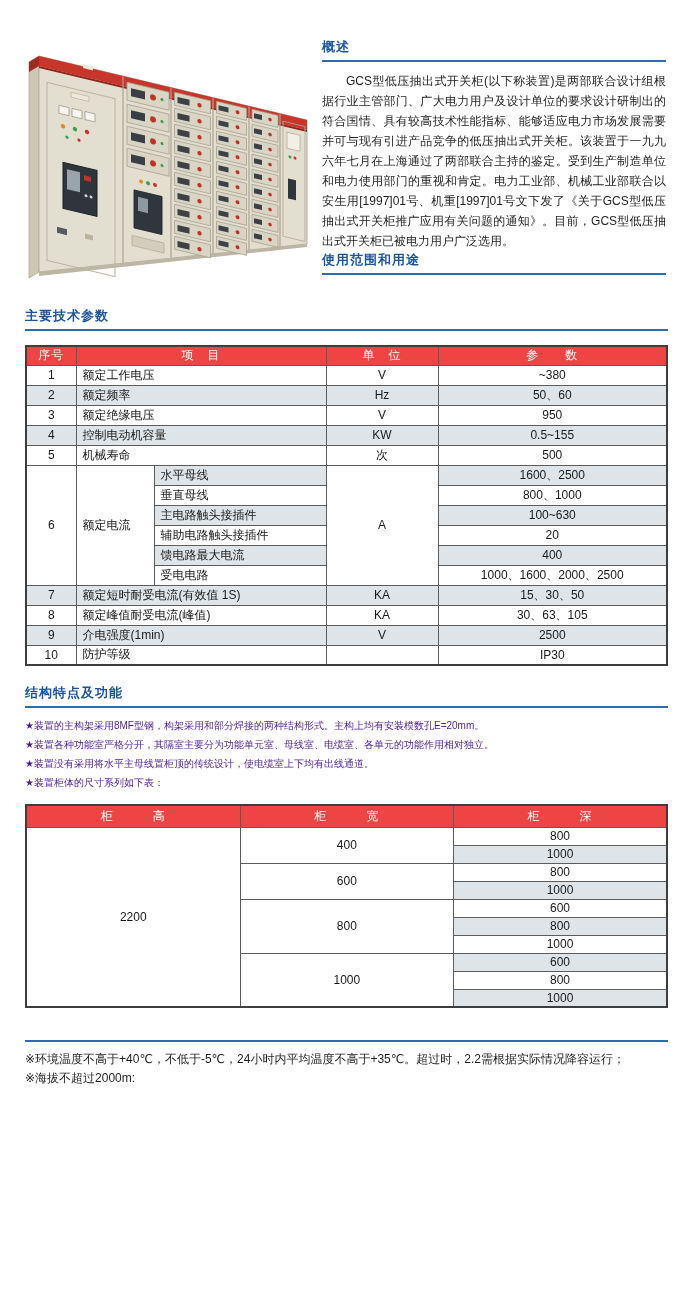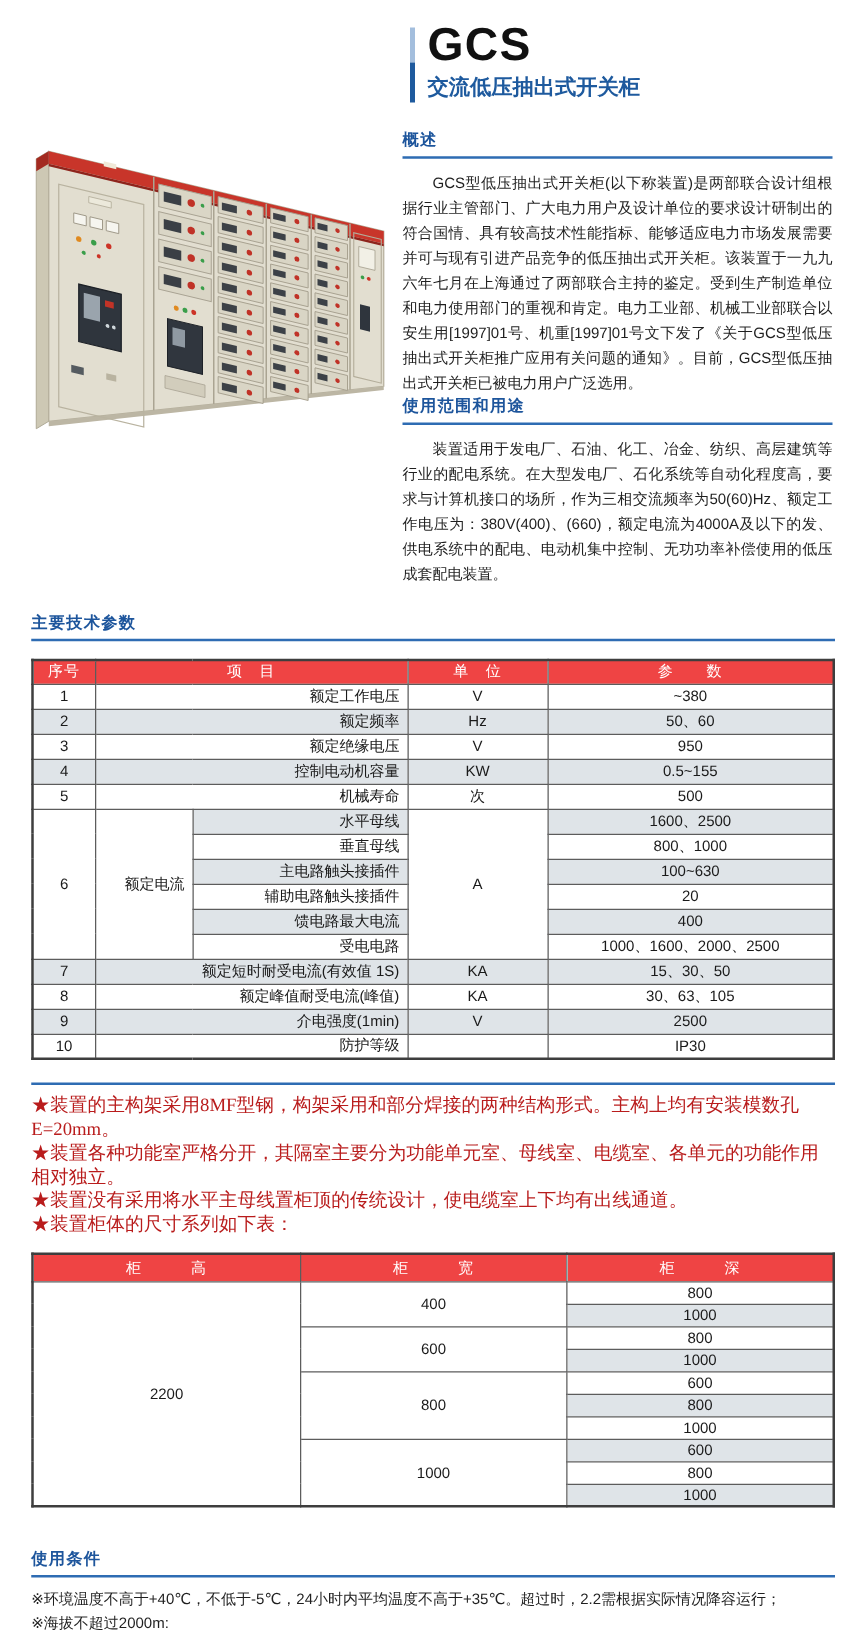--- a/index.html
+++ b/index.html
@@ -29,52 +29,44 @@
   .right-col { width:344px; margin-left:11px; flex:none; }
   .para { font-size:12px; line-height:20px; text-align:justify; text-indent:2em; color:#1f1f1f; margin-top:9px; }
   .sec-gap { }
 
   
   .tbl { width:100%; border-collapse:collapse; table-layout:fixed;
          border:2px solid #3e3e3e; font-size:12px; }
   .tbl th, .tbl td { border:1px solid #5c5c5c; padding:0 6px; height:20px;
          text-align:center; font-weight:normal; overflow:hidden; white-space:nowrap; }
   .tbl th { background:#ef4444; color:#ffffff; height:19px; letter-spacing:1px; }
-  .tbl td.left { text-align:right; }
+  .tbl td.left { text-align:left; }
   .tbl td.shade { background:#dfe4e8; }
   .tbl td.white { background:#ffffff; }
 
   .tech-section { margin-top:20px; }
   .tech-table-wrap { margin-top:14px; }
 
   .feat-section { margin-top:18px; }
   .feat-list { margin-top:8px; }
-  .feat-item { font-size:15px; line-height:19px; color:#b91c1c;font-family:Liberation Serif, serif; }
+  .feat-item { font-size:10px; line-height:19px; color:#4c1d95; }
 
   .dims-wrap { margin-top:12px; }
   .dims th { height:22px;text-align:center; }
   .dims td { height:18px; }
 
   .cond-section { margin-top:32px; }
   .cond-list { margin-top:8px; }
   .cond-item { font-size:12px; line-height:19px; color:#1f1f1f; }
 </style>
 </head>
 <body>
 
 <div class="page">
 
-  <div class="title-block">
-    <div class="title-rule">
-      <div class="seg-light"></div>
-        <div class="seg-dark"></div>
-    </div>
-    <h1>GCS</h1>
-    <div class="subtitle">交流低压抽出式开关柜</div>
-  </div>
 
   <div class="top-row">
     <div class="photo-wrap">
       <svg width="286" height="245" viewBox="0 0 286 245">
 
         <polygon points="4,20 14,14 14,230 4,236" fill="#cdc8b4" stroke="#b0aa96" stroke-width="0.8"></polygon>
 
         <polygon points="14,14 282,78 282,202 14,230" fill="#e2ded0" stroke="#b5af9c" stroke-width="1"></polygon>
 
         <polygon points="14,230 282,202 282,205 14,234" fill="#bcb6a4"></polygon>
@@ -268,21 +260,20 @@
     <div class="right-col">
       <section>
         <div class="sec-head">概述</div>
         <div class="sec-rule"></div>
         <p class="para">GCS型低压抽出式开关柜(以下称装置)是两部联合设计组根据行业主管部门、广大电力用户及设计单位的要求设计研制出的符合国情、具有较高技术性能指标、能够适应电力市场发展需要并可与现有引进产品竞争的低压抽出式开关柜。该装置于一九九六年七月在上海通过了两部联合主持的鉴定。受到生产制造单位和电力使用部门的重视和肯定。电力工业部、机械工业部联合以安生用[1997]01号、机重[1997]01号文下发了《关于GCS型低压抽出式开关柜推广应用有关问题的通知》。目前，GCS型低压抽出式开关柜已被电力用户广泛选用。</p>
       </section>
 
       <section class="sec-gap">
         <div class="sec-head">使用范围和用途</div>
         <div class="sec-rule"></div>
-        <p class="para">装置适用于发电厂、石油、化工、冶金、纺织、高层建筑等行业的配电系统。在大型发电厂、石化系统等自动化程度高，要求与计算机接口的场所，作为三相交流频率为50(60)Hz、额定工作电压为：380V(400)、(660)，额定电流为4000A及以下的发、供电系统中的配电、电动机集中控制、无功功率补偿使用的低压成套配电装置。</p>
       </section>
     </div>
   </div>
 
   <section class="tech-section">
     <div class="sec-head">主要技术参数</div>
     <div class="sec-rule"></div>
 
     <div class="tech-table-wrap">
       <table class="tbl">
@@ -383,20 +374,21 @@
           <td colspan="2" class="left">防护等级</td>
           <td></td>
           <td>IP30</td>
         </tr>
       </tbody>
         </table>
     </div>
   </section>
 
   <section class="feat-section">
+    <div class="sec-head">结构特点及功能</div>
     <div class="sec-rule"></div>
     <div class="feat-list">
       <div class="feat-item">★装置的主构架采用8MF型钢，构架采用和部分焊接的两种结构形式。主构上均有安装模数孔E=20mm。</div>
       <div class="feat-item">★装置各种功能室严格分开，其隔室主要分为功能单元室、母线室、电缆室、各单元的功能作用相对独立。</div>
       <div class="feat-item">★装置没有采用将水平主母线置柜顶的传统设计，使电缆室上下均有出线通道。</div>
       <div class="feat-item">★装置柜体的尺寸系列如下表：</div>
     </div>
 
     <div class="dims-wrap">
       <table class="tbl dims">
@@ -445,21 +437,20 @@
             </tr>
         <tr>
               <td class="shade">1000</td>
             </tr>
       </tbody>
         </table>
     </div>
   </section>
 
   <section class="cond-section">
-    <div class="sec-head">使用条件</div>
     <div class="sec-rule"></div>
     <div class="cond-list">
       <div class="cond-item">※环境温度不高于+40℃，不低于-5℃，24小时内平均温度不高于+35℃。超过时，2.2需根据实际情况降容运行；</div>
       <div class="cond-item">※海拔不超过2000m:</div>
 
     </div>
   </section>
 
 </div>
 

